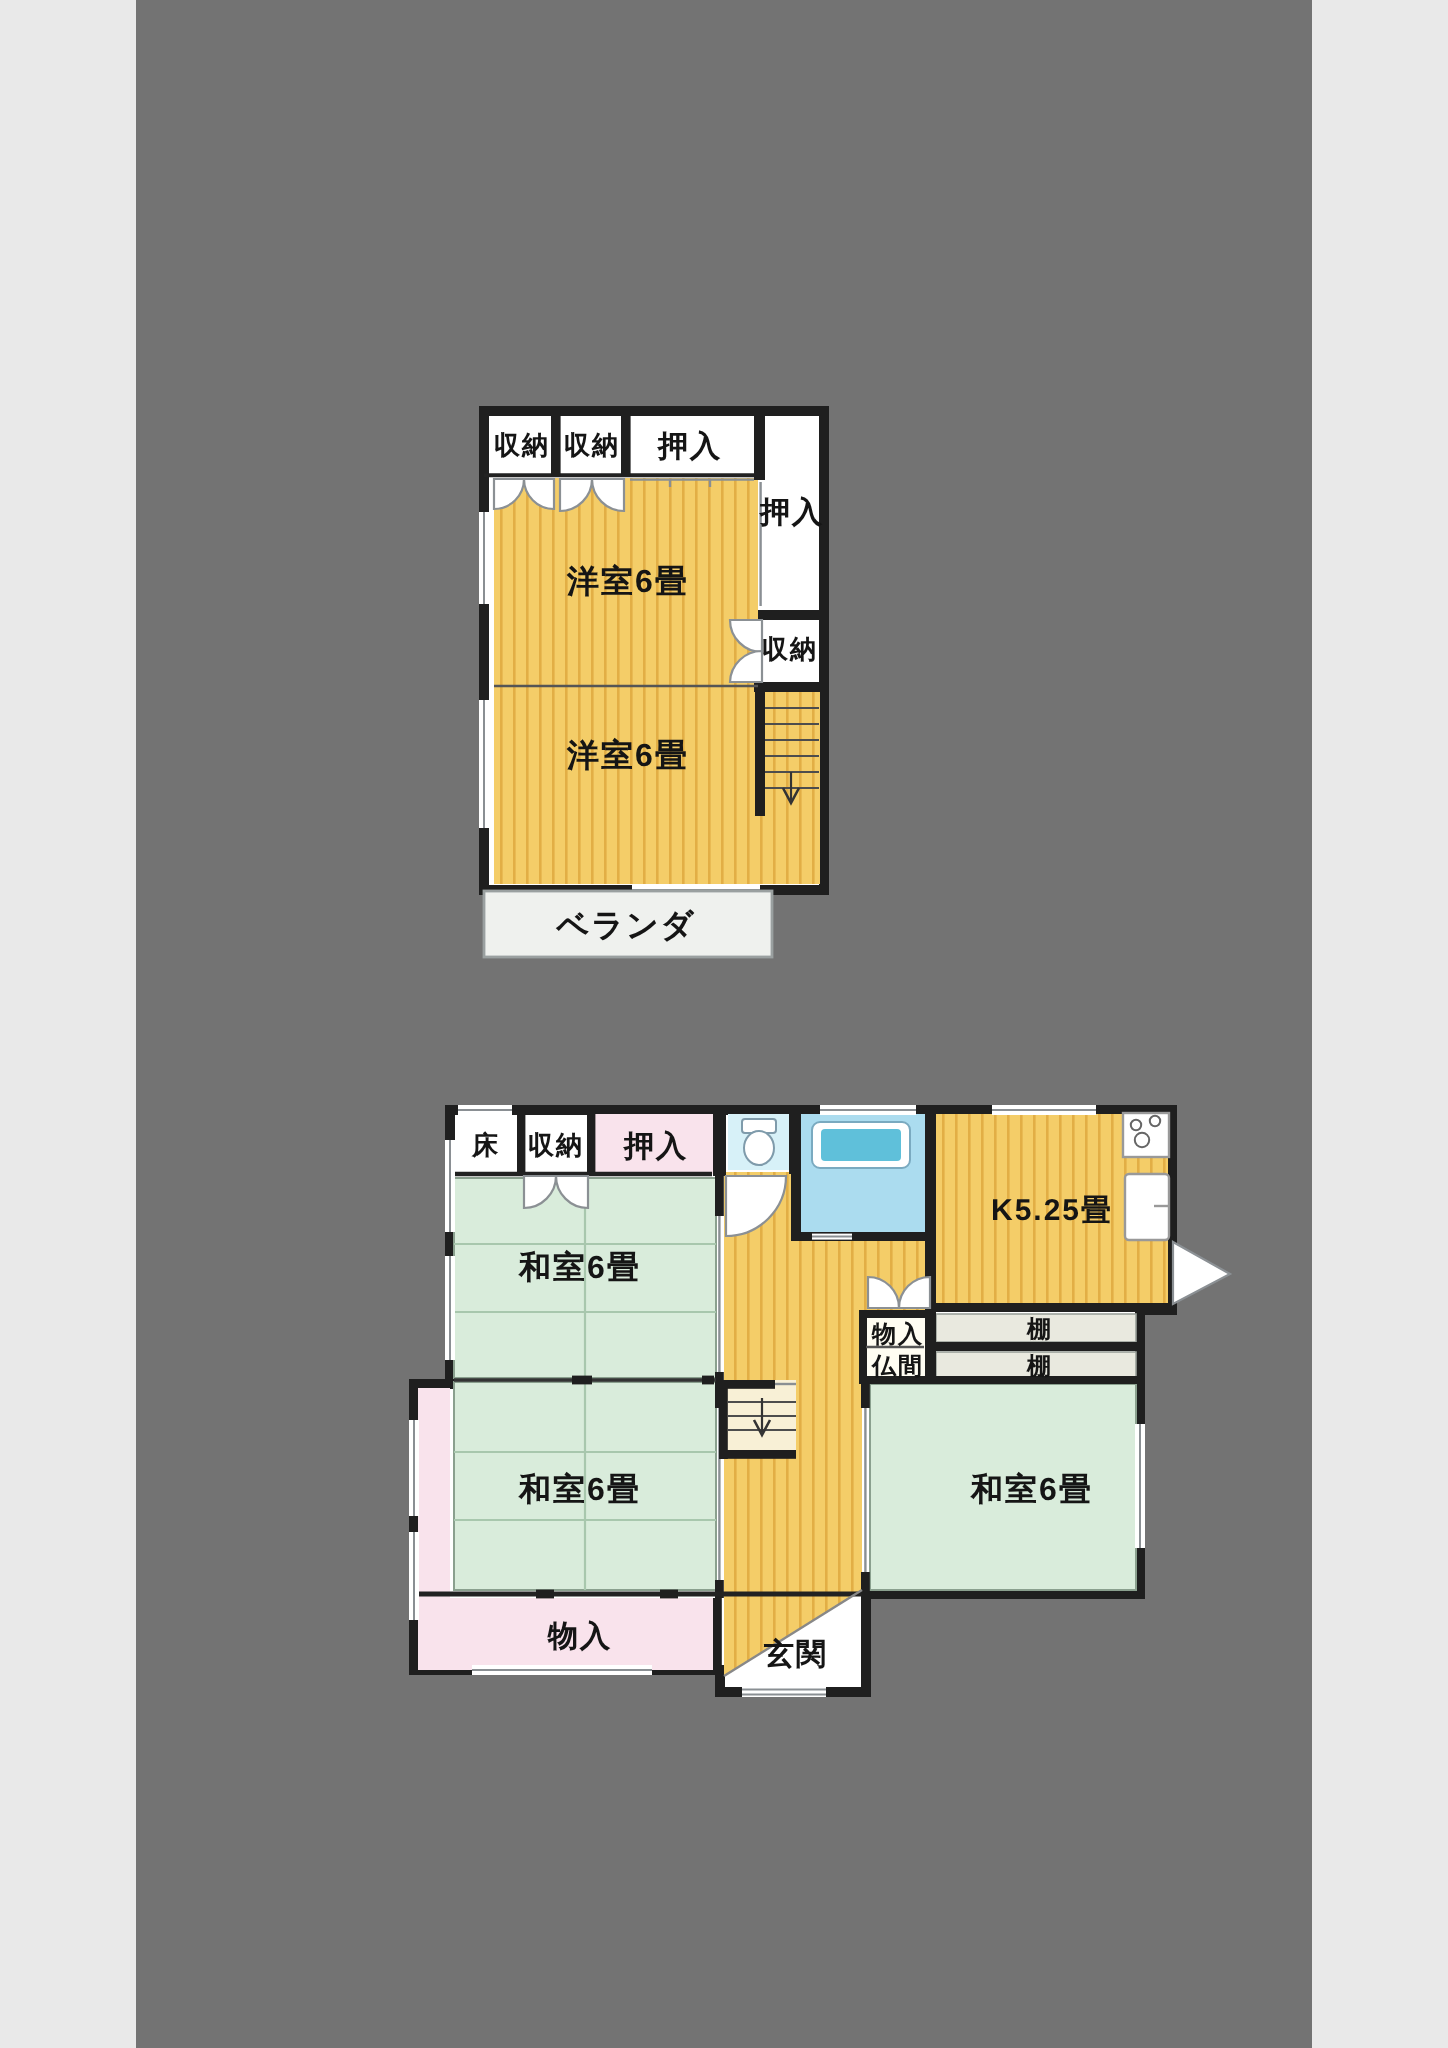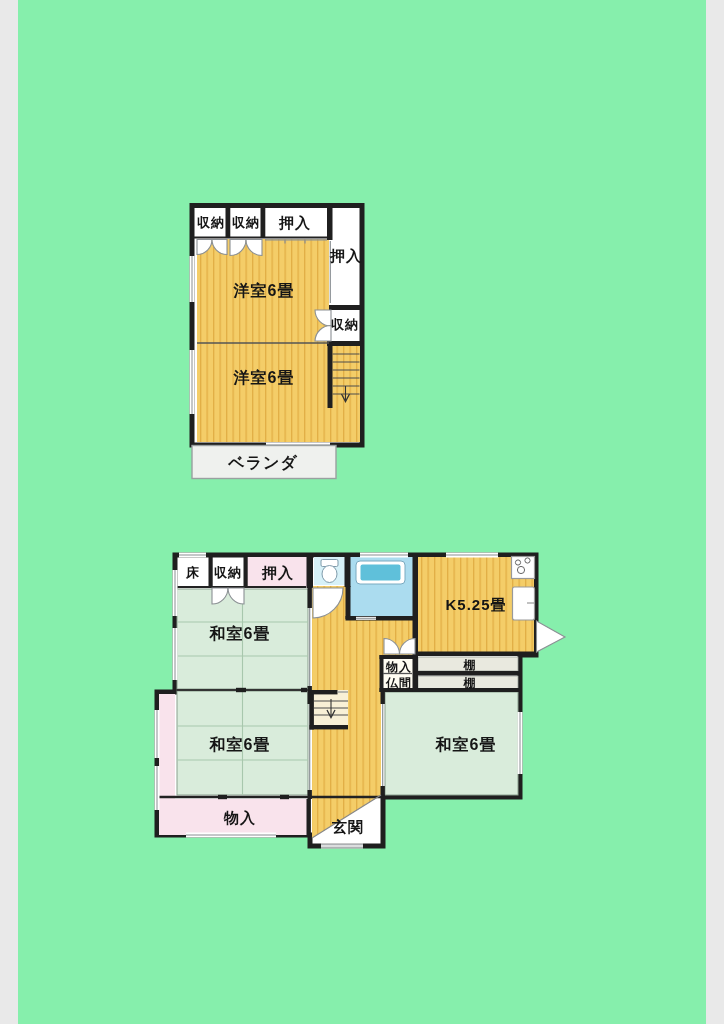--- a/index.html
+++ b/index.html
@@ -1,16 +1,16 @@
 <!DOCTYPE html>
 <html><head>
 <meta charset="utf-8">
 <style>
   html,body{margin:0;padding:0;background:#e9e9e9;}
-  .page{position:relative;width:688px;height:1024px;background:#86efac;margin:0 auto;overflow:hidden;}
+  .page{position:relative;width:588px;height:1024px;background:#737373;margin:0 auto;overflow:hidden;}
   svg{position:absolute;left:0;top:0;}
   .lbl{font-family:"Liberation Sans","DejaVu Sans",sans-serif;font-weight:600;fill:#151515;letter-spacing:1px;}.fs15{font-size:15px}.fs13{font-size:13px}.fs12{font-size:12px}.fs16{font-size:16px}
   .w{fill:#1f1f1f;}
   .thin{stroke:#555;stroke-width:1.3;fill:none;}
   .tat{stroke:#a8c7ad;stroke-width:1.1;}
   .winline{stroke:#8a8f93;stroke-width:1;}
   .door{fill:#ffffff;stroke:#8b9094;stroke-width:1.1;}
   .step{stroke:#4d4d4d;stroke-width:1;}
   .slide{stroke:#8a8f93;stroke-width:1.2;}
 </style>

